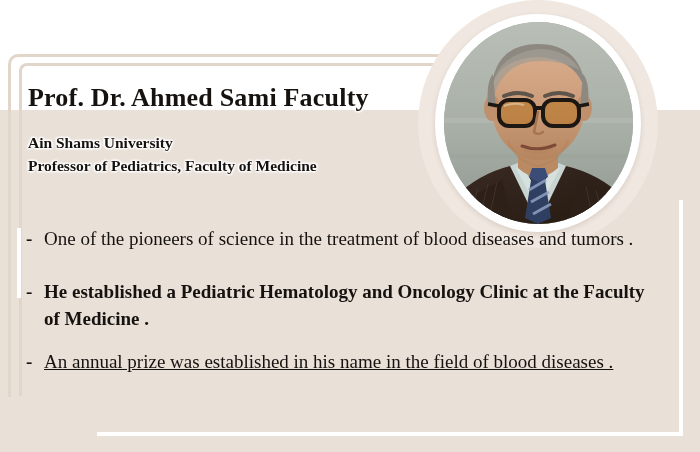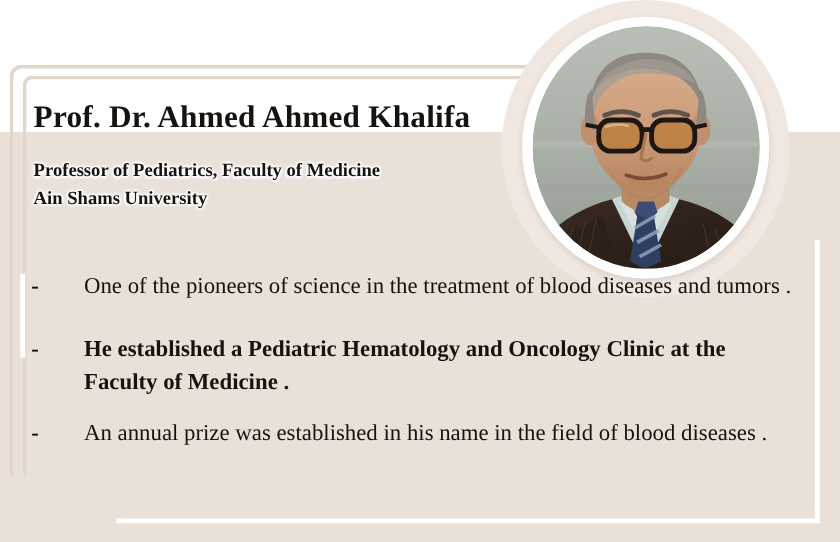--- a/index.html
+++ b/index.html
@@ -169,26 +169,25 @@
   }
   .bullet .dash {
     flex: 0 0 auto;
     width: 18px;
     font-weight: bold;
     font-size: 19px;
     line-height: 27px;
   }
   .bullet .btext {
     flex: 1 1 auto;
-    margin-left: 26px;
   }
   .b1 { margin-bottom: 26px; }
   .b1 .btext { max-width: 595px; }
   .b2 .btext { max-width: 618px; font-weight: bold; }
-  .b3 .btext { max-width: 612px; }
+  .b3 .btext { max-width: 612px; text-decoration: underline; }
 </style>
 </head>
 <body>
 
 <div id="card">
 
   <div class="white-top"></div>
   <div class="beige-plate"></div>
   <div class="bottom-strip"></div>
 
@@ -275,25 +274,25 @@
 
       <path d="M94 90 L90 110 Q94 114 99 110" stroke="#a8744f" stroke-width="2.6" fill="none" stroke-linecap="round"></path>
 
       <path d="M78 124 Q94 130 111 123" stroke="#7d4a38" stroke-width="3" fill="none" stroke-linecap="round"></path>
       <path d="M80 128 Q94 134 109 127" stroke="#b5825e" stroke-width="2" fill="none" opacity="0.6"></path>
 
       <path d="M64 118 Q72 140 94 144 Q116 140 124 118" stroke="#b08059" stroke-width="2" fill="none" opacity="0.45"></path>
     </svg>
   </div>
 
-  <div id="name" class="text-halo">Prof. Dr. Ahmed Ahmed Khalifa</div>
+  <div id="name" class="text-halo">Prof. Dr. Ahmed Sami Faculty</div>
 
   <div id="affiliation">
+    <div class="text-halo">Ain Shams University</div>
     <div class="text-halo">Professor of Pediatrics, Faculty of Medicine</div>
-    <div class="text-halo">Ain Shams University</div>
   </div>
 
   <div id="bullets">
     <div class="bullet b1">
       <span class="dash">-</span>
       <span class="btext">One of the pioneers of science in the treatment of blood diseases and tumors .</span>
     </div>
     <div class="bullet b2">
       <span class="dash">-</span>
       <span class="btext">He established a Pediatric Hematology and Oncology Clinic at the Faculty of Medicine .</span>

